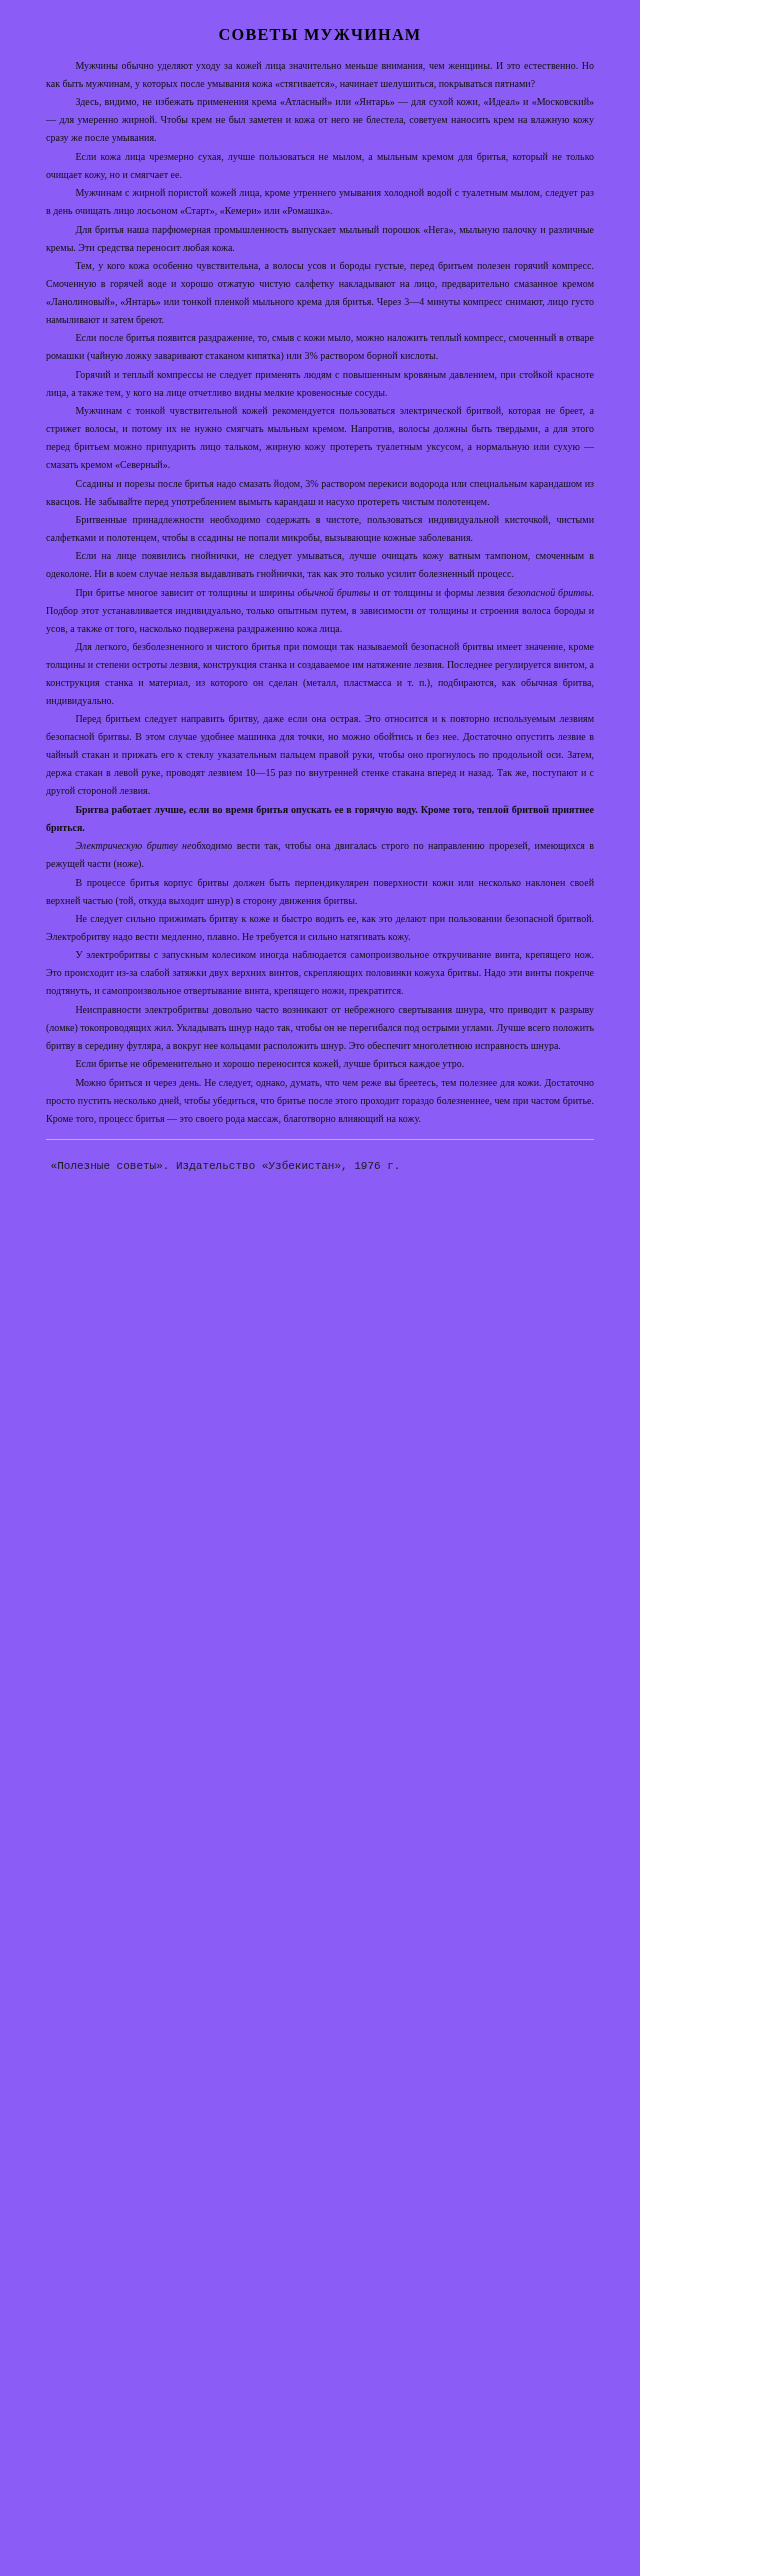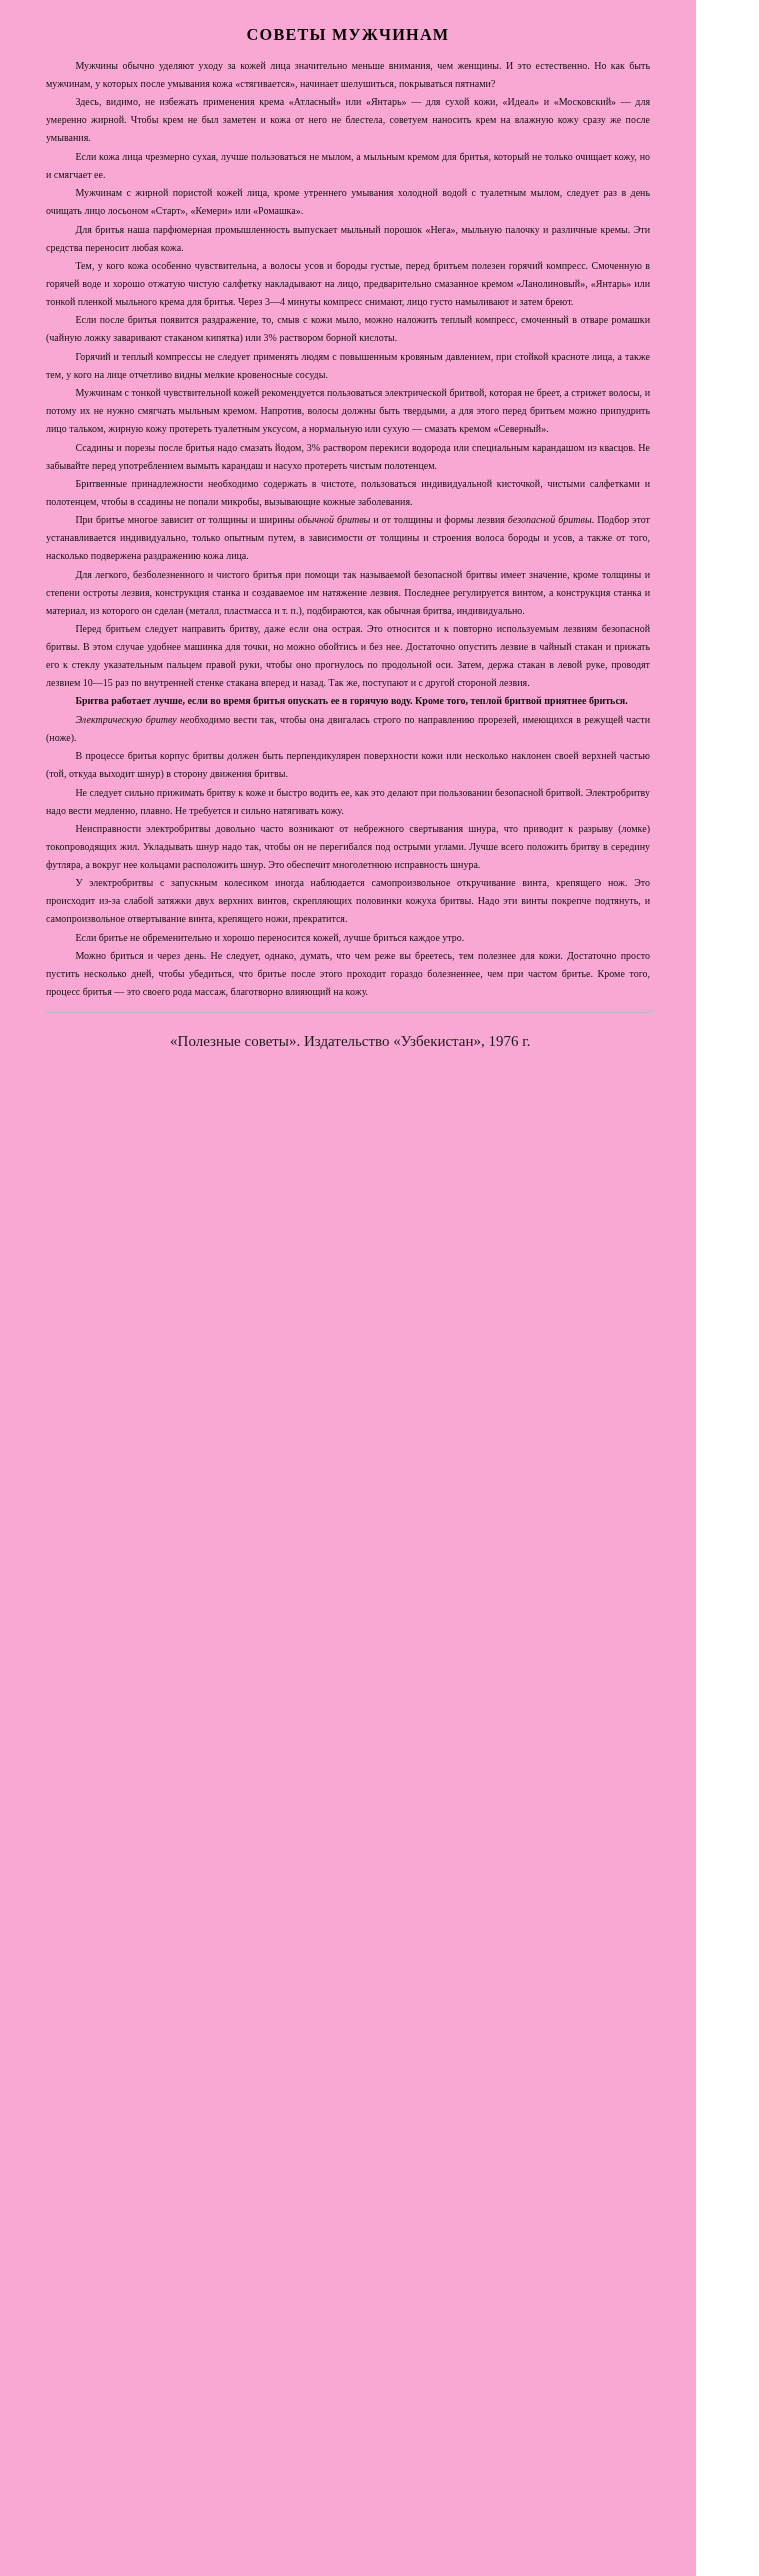--- a/index.html
+++ b/index.html
@@ -7,25 +7,25 @@
     padding: 0;
     background: #ffffff;
   }
   body {
     width: 759px;
     min-height: 2576px;
     font-family: "Liberation Serif", serif;
     color: #0a0a0a;
   }
   .page {
-    width: 696px;
+    width: 640px;
     min-height: 2576px;
     box-sizing: border-box;
     padding: 20px 46px 14px 46px;
-    background: #f9a8d4;
+    background: #8b5cf6;
     position: relative;
   }
   .doc-title {
     text-align: center;
     font-family: "Liberation Serif", serif;
     font-weight: bold;
     font-size: 16.3px;
     letter-spacing: 1.2px;
     margin: 4.6px 0 12.4px 0;
     color: #000;
@@ -39,23 +39,23 @@
     font-family: "Liberation Serif", serif;
     color: #101010;
     text-justify: inter-word;
     hyphens: manual;
   }
   .body-text p i {
     font-style: italic;
   }
   .footer {
     margin-top: 20px;
-    font-size: 15px;
-    font-family: Liberation Serif, serif;
-    text-align: center;
+    font-size: 11px;
+    font-family: Liberation Mono, monospace;
+    text-align: left;
     text-indent: 0;
     color: #1a1a1a;
     padding-left: 4.6px;
   }
   .footer-rule {
     border: 0;
     border-top: 0.8px solid #b9b9b9;
     margin: 11px 0 6.2px 0;
   }
 </style>
@@ -71,29 +71,30 @@
     <p>Здесь, видимо, не избежать применения крема «Атласный» или «Янтарь» — для сухой кожи, «Идеал» и «Московский» — для умеренно жирной. Чтобы крем не был заметен и кожа от него не блестела, советуем наносить крем на влажную кожу сразу же после умывания.</p>
     <p style="font-weight: normal;">Если кожа лица чрезмерно сухая, лучше пользоваться не мылом, а мыльным кремом для бритья, который не только очищает кожу, но и смягчает ее.</p>
     <p style="font-weight: normal;">Мужчинам с жирной пористой кожей лица, кроме утреннего умывания холодной водой с туалетным мылом, следует раз в день очищать лицо лосьоном «Старт», «Кемери» или «Ромашка».</p>
     <p>Для бритья наша парфюмерная промышленность выпускает мыльный  порошок  «Нега»,  мыльную  палочку  и  различные кремы. Эти средства переносит любая кожа.</p>
     <p>Тем, у кого кожа особенно чувствительна, а волосы усов и бороды густые, перед бритьем полезен горячий компресс. Смоченную в горячей воде и хорошо отжатую чистую салфетку накладывают на лицо, предварительно смазанное кремом «Ланолиновый», «Янтарь» или тонкой пленкой мыльного крема для бритья. Через 3—4 минуты компресс снимают, лицо густо намыливают и затем бреют.</p>
     <p>Если после бритья появится раздражение, то, смыв с кожи мыло, можно наложить теплый компресс, смоченный в отваре ромашки (чайную ложку заваривают стаканом кипятка) или 3% раствором борной кислоты.</p>
     <p>Горячий и теплый компрессы не следует применять людям с повышенным кровяным давлением, при стойкой красноте лица, а также тем, у кого на лице отчетливо видны мелкие кровеносные сосуды.</p>
     <p>Мужчинам с тонкой  чувствительной кожей  рекомендуется пользоваться электрической бритвой, которая не бреет, а стрижет волосы, и потому их не нужно смягчать мыльным кремом. Напротив, волосы должны быть твердыми, а для этого перед бритьем можно припудрить лицо тальком, жирную кожу протереть туалетным уксусом, а нормальную или сухую — смазать кремом «Северный».</p>
     <p>Ссадины и порезы после бритья надо смазать йодом, 3% раствором перекиси водорода или специальным карандашом из квасцов. Не забывайте перед употреблением вымыть карандаш и насухо протереть чистым полотенцем.</p>
     <p>Бритвенные принадлежности необходимо содержать в чистоте, пользоваться индивидуальной кисточкой, чистыми салфетками и полотенцем, чтобы в ссадины не попали микробы, вызывающие кожные заболевания.</p>
+    <p>Если на лице  появились гнойнички, не  следует умываться, лучше очищать кожу ватным тампоном, смоченным в одеколоне. Ни в коем случае нельзя выдавливать гнойнички, так как это только усилит болезненный процесс.</p>
     <p>При бритье многое зависит от толщины и ширины <i>обычной бритвы</i> и от толщины и формы лезвия <i>безопасной бритвы</i>. Подбор этот устанавливается индивидуально, только опытным путем, в зависимости  от толщины и  строения волоса бороды и усов, а также от того, насколько подвержена раздражению кожа лица.</p>
     <p>Для легкого, безболезненного и чистого бритья при помощи так называемой безопасной бритвы имеет значение, кроме толщины и степени остроты лезвия, конструкция станка и создаваемое им натяжение лезвия. Последнее регулируется винтом, а конструкция станка и материал, из которого он сделан (металл, пластмасса и т. п.), подбираются, как обычная бритва, индивидуально.</p>
     <p>Перед бритьем следует  направить бритву,  даже если она острая. Это относится и к повторно используемым лезвиям безопасной бритвы. В этом случае удобнее машинка для точки, но можно обойтись и без нее. Достаточно опустить лезвие в чайный стакан и прижать его к стеклу указательным пальцем правой руки, чтобы оно прогнулось по продольной оси. Затем, держа стакан в левой руке, проводят лезвием 10—15 раз по внутренней стенке стакана вперед и назад. Так же, поступают и с другой стороной лезвия.</p>
     <p style="font-weight: bold;">Бритва работает лучше, если во время бритья опускать ее в горячую воду. Кроме того, теплой бритвой приятнее бриться.</p>
     <p><i>Электрическую бритву не</i>обходимо вести так, чтобы она двигалась строго по направлению прорезей, имеющихся в режущей части (ноже).</p>
     <p>В процессе бритья корпус бритвы должен быть перпендикулярен поверхности кожи или несколько наклонен своей верхней частью (той, откуда выходит шнур) в сторону движения бритвы.</p>
     <p>Не следует сильно прижимать бритву к коже и быстро водить ее, как это делают при пользовании  безопасной бритвой. Электробритву надо вести  медленно, плавно.  Не требуется и сильно натягивать кожу.</p>
+    <p>У электробритвы с запускным колесиком иногда наблюдается самопроизвольное откручивание винта, крепящего нож. Это происходит из-за слабой затяжки двух верхних винтов, скрепляющих половинки кожуха бритвы. Надо эти винты покрепче подтянуть, и самопроизвольное отвертывание винта, крепящего ножи, прекратится.</p>
     <p>Неисправности электробритвы довольно часто возникают от небрежного свертывания шнура, что приводит к разрыву (ломке) токопроводящих жил. Укладывать шнур надо так, чтобы он не перегибался под острыми углами. Лучше всего положить бритву в середину футляра, а вокруг нее кольцами расположить шнур. Это обеспечит многолетнюю исправность шнура.</p>
-    <p>У электробритвы с запускным колесиком иногда наблюдается самопроизвольное откручивание винта, крепящего нож. Это происходит из-за слабой затяжки двух верхних винтов, скрепляющих половинки кожуха бритвы. Надо эти винты покрепче подтянуть, и самопроизвольное отвертывание винта, крепящего ножи, прекратится.</p>
     <p>Если бритье не обременительно и хорошо переносится кожей, лучше бриться каждое утро.</p>
     <p>Можно бриться и через день. Не следует, однако, думать, что чем реже вы бреетесь, тем полезнее для кожи. Достаточно просто пустить несколько дней, чтобы убедиться, что бритье после этого проходит гораздо болезненнее, чем при частом бритье. Кроме того, процесс бритья — это своего рода массаж, благотворно влияющий на кожу.</p>
   </div>
 
   <hr class="footer-rule">
   <div class="footer">«Полезные советы». Издательство «Узбекистан», 1976 г.</div>
 
 </div>
 
 

